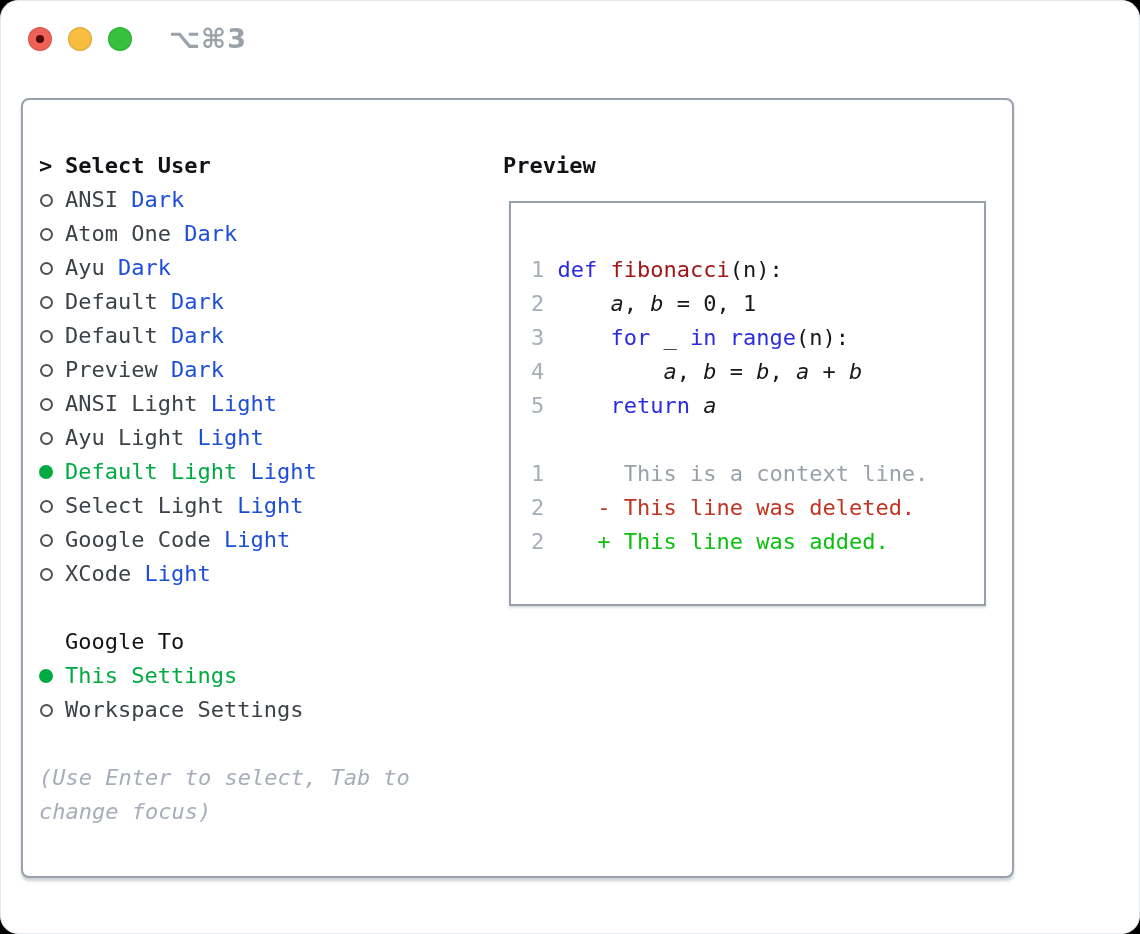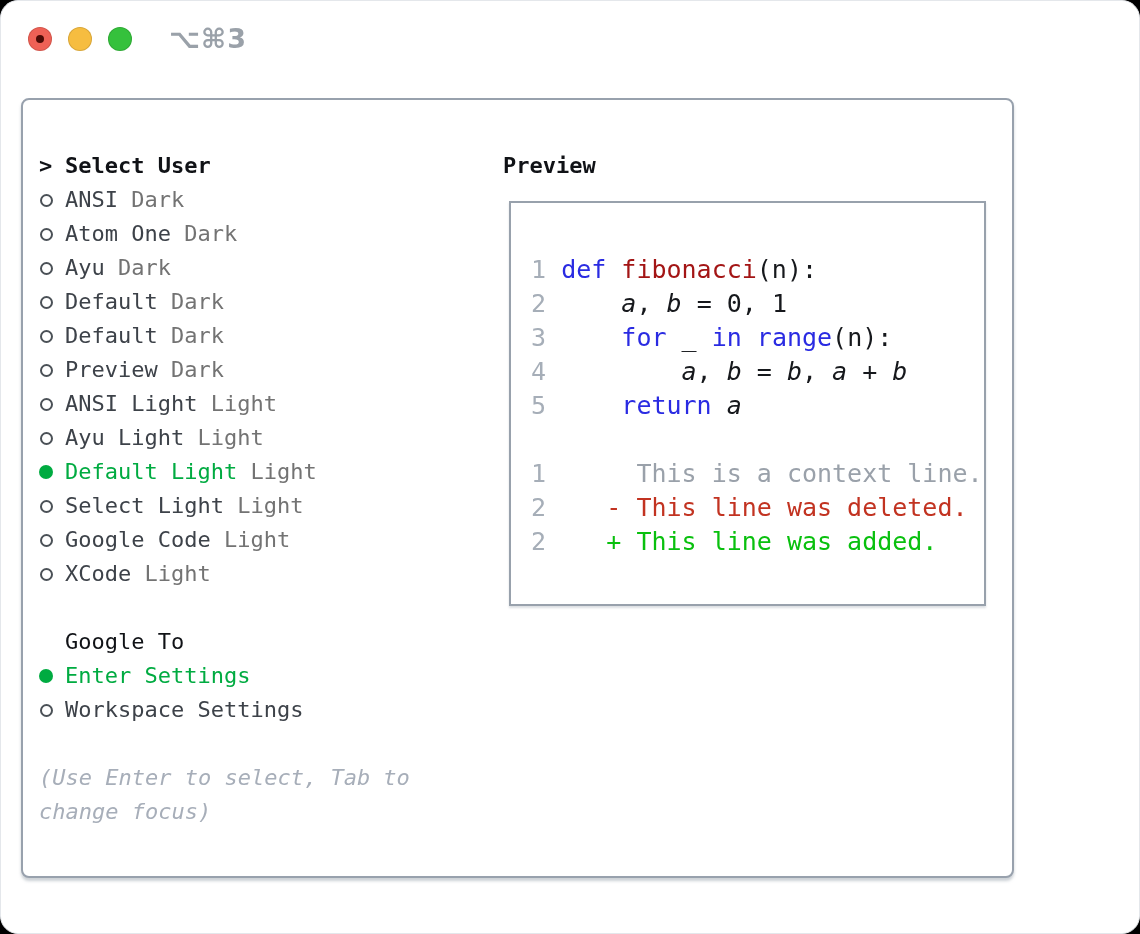--- a/index.html
+++ b/index.html
@@ -39,37 +39,37 @@
   }
   .row{display:flex;align-items:center;height:34px;cursor:default;}
   .marker{width:26px;flex:0 0 26px;display:flex;align-items:center;}
   .hdr-caret{font-weight:bold;color:#101216;}
   .circle{width:13px;height:13px;border-radius:50%;
     box-sizing:border-box;border:2px solid #4b5157;margin-left:1px;}
   .circle.sel{border:none;background:#00ab41;width:14px;height:14px;margin-left:0;}
   .hdr-text{font-weight:bold;color:#101216;}
   .item-name{color:#3d4249;white-space:pre;}
   .item-name.sel{color:#00ab41;}
-  .item-variant{color:#737373;white-space:pre;}
+  .item-variant{color:#1d4ed8;white-space:pre;}
   .spacer{height:34px;}
   .apply-hdr{color:#101216;}
   .help{color:#a7aeb9;margin-top:0;white-space:normal;font-style:italic;}
   
   .preview-hdr{
     position:absolute;left:480px;top:49px;height:34px;line-height:34px;
     font-size:22px;font-weight:bold;color:#101216;text-align:right;
   }
   .preview-box{
     position:absolute;left:486px;top:101px;width:477px;height:405px;
     box-sizing:border-box;border:2px solid #98a1ac;background:#fff;
     box-shadow:0 2px 2px rgba(154,163,174,.35);
   }
   .code{
     position:absolute;left:20px;top:50px;right:0;
-    font-size:25px;line-height:34px;white-space:pre;
+    font-size:22px;line-height:34px;white-space:pre;
   }
   .code-line{height:34px;}
   .lnum{color:#a6aeb8;}
   .tok-pl{color:#16181c;}
   .tok-kw{color:#2a2be2;}
   .tok-fn{color:#a31515;}
   .tok-var{color:#16181c;font-style:italic;}
   .tok-ctx{color:#9aa1aa;}
   .tok-del{color:#c23321;}
   .tok-add{color:#09c00e;}
@@ -196,21 +196,21 @@
       <div class="spacer"></div>
       <div class="row">
         <span class="marker"></span>
         <span class="apply-hdr">Google To</span>
       </div>
       <div id="apply-items">
           <div class="row">
             <span class="marker">
               <span class="circle sel"></span>
             </span>
-            <span class="item-name sel">Enter Settings</span>
+            <span class="item-name sel">This Settings</span>
           </div>
           <div class="row">
             <span class="marker">
               <span class="circle"></span>
             </span>
             <span class="item-name">Workspace Settings</span>
           </div>
         </div>
       <div class="spacer"></div>
       <div class="help">(Use Enter to select, Tab to change focus)</div>

